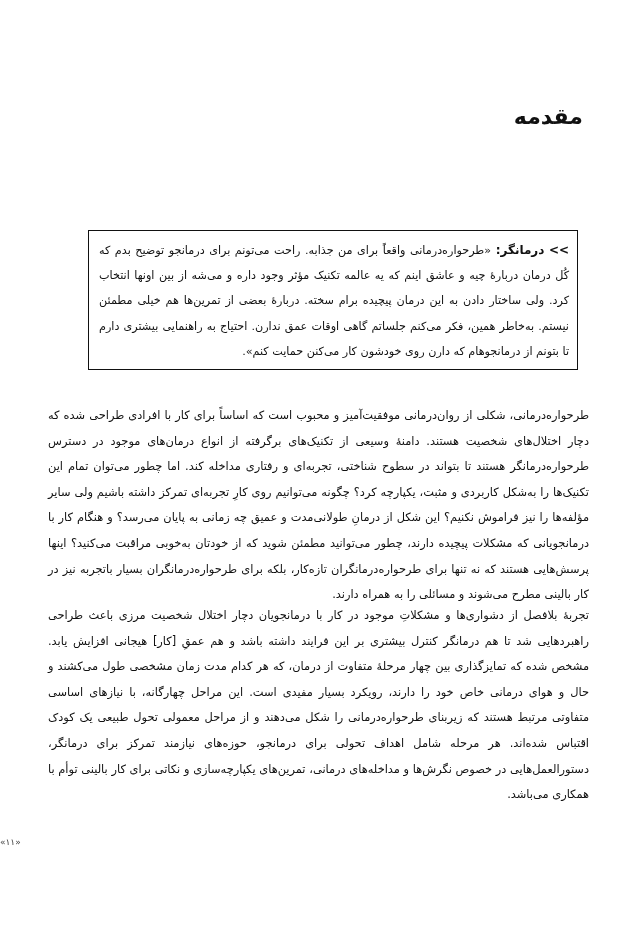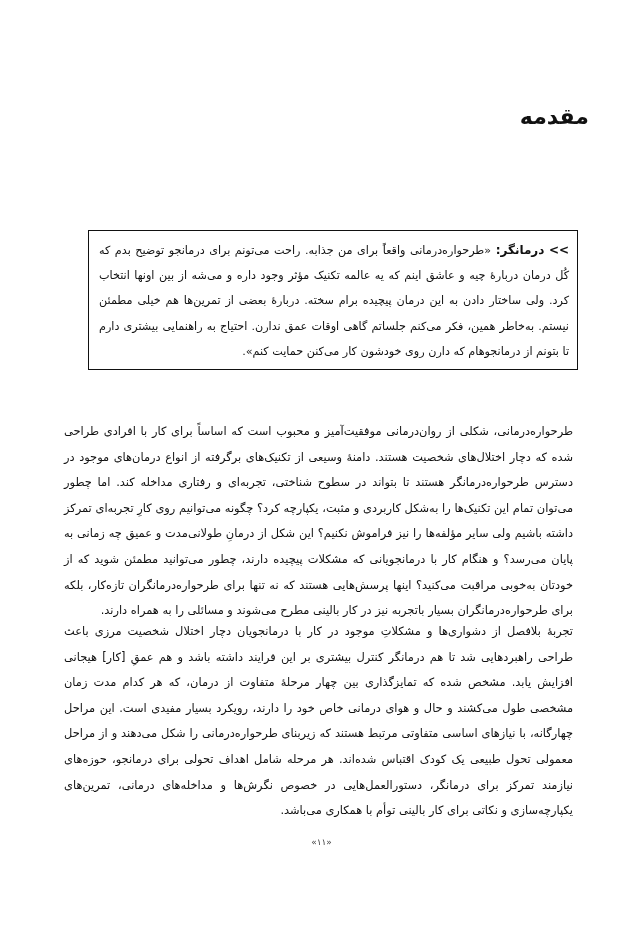--- a/index.html
+++ b/index.html
@@ -17,21 +17,21 @@
     }
     .page {
       position: absolute;
       left: 0; top: 0;
       width: 643px;
       height: 926px;
     }
     .chapter-title {
       position: absolute;
       top: 104px;
-      right: 54px;
+      right: 60px;
       font-size: 22px;
       font-weight: bold;
       direction: rtl;
       text-align: right;
       margin: 0;
       letter-spacing: 0;
     }
     .dialogue-box {
       position: absolute;
       left: 88px;
@@ -53,30 +53,30 @@
     }
     .body-text {
       position: absolute;
       left: 48px;
       right: 54px;
       direction: rtl;
       text-align: justify;
       text-align-last: right;
       font-size: 11.4px;
       line-height: 25.6px;
-      margin: 16px;
+      margin: 0;
     }
     .para-1 { top: 403px; }
     .para-2 { top: 603px; }
     .page-number {
       position: absolute;
       top: 837px;
       left: 0;
       width: 643px;
-      text-align: center;
+      text-align: left;
       font-size: 9px;
       color: #444;
       direction: rtl;
     }
   </style>
 </head>
 <body>
 
 <div class="page">
 

